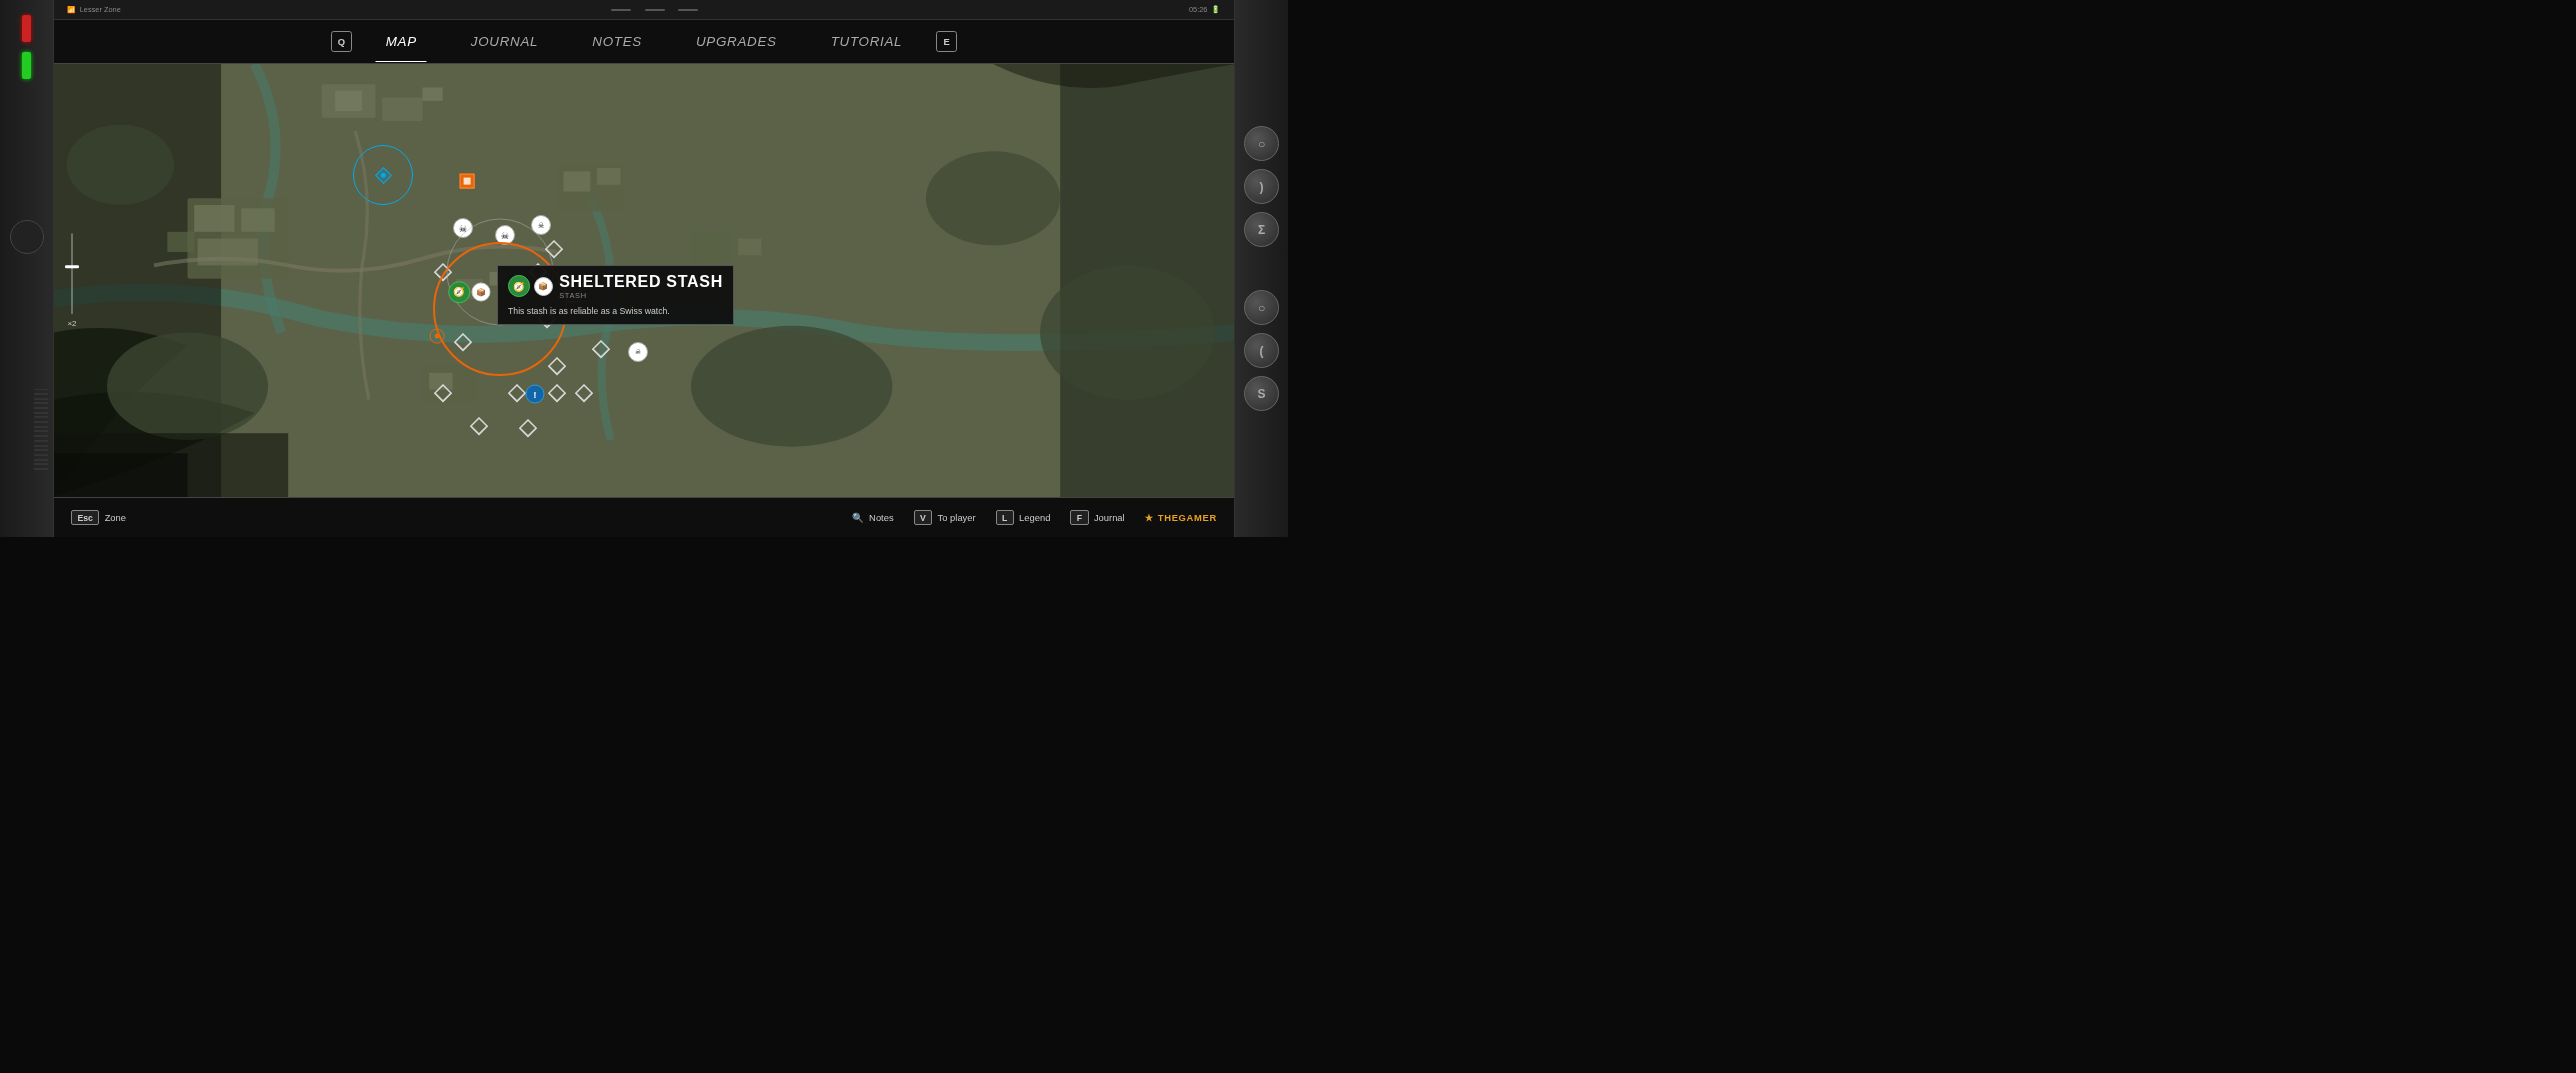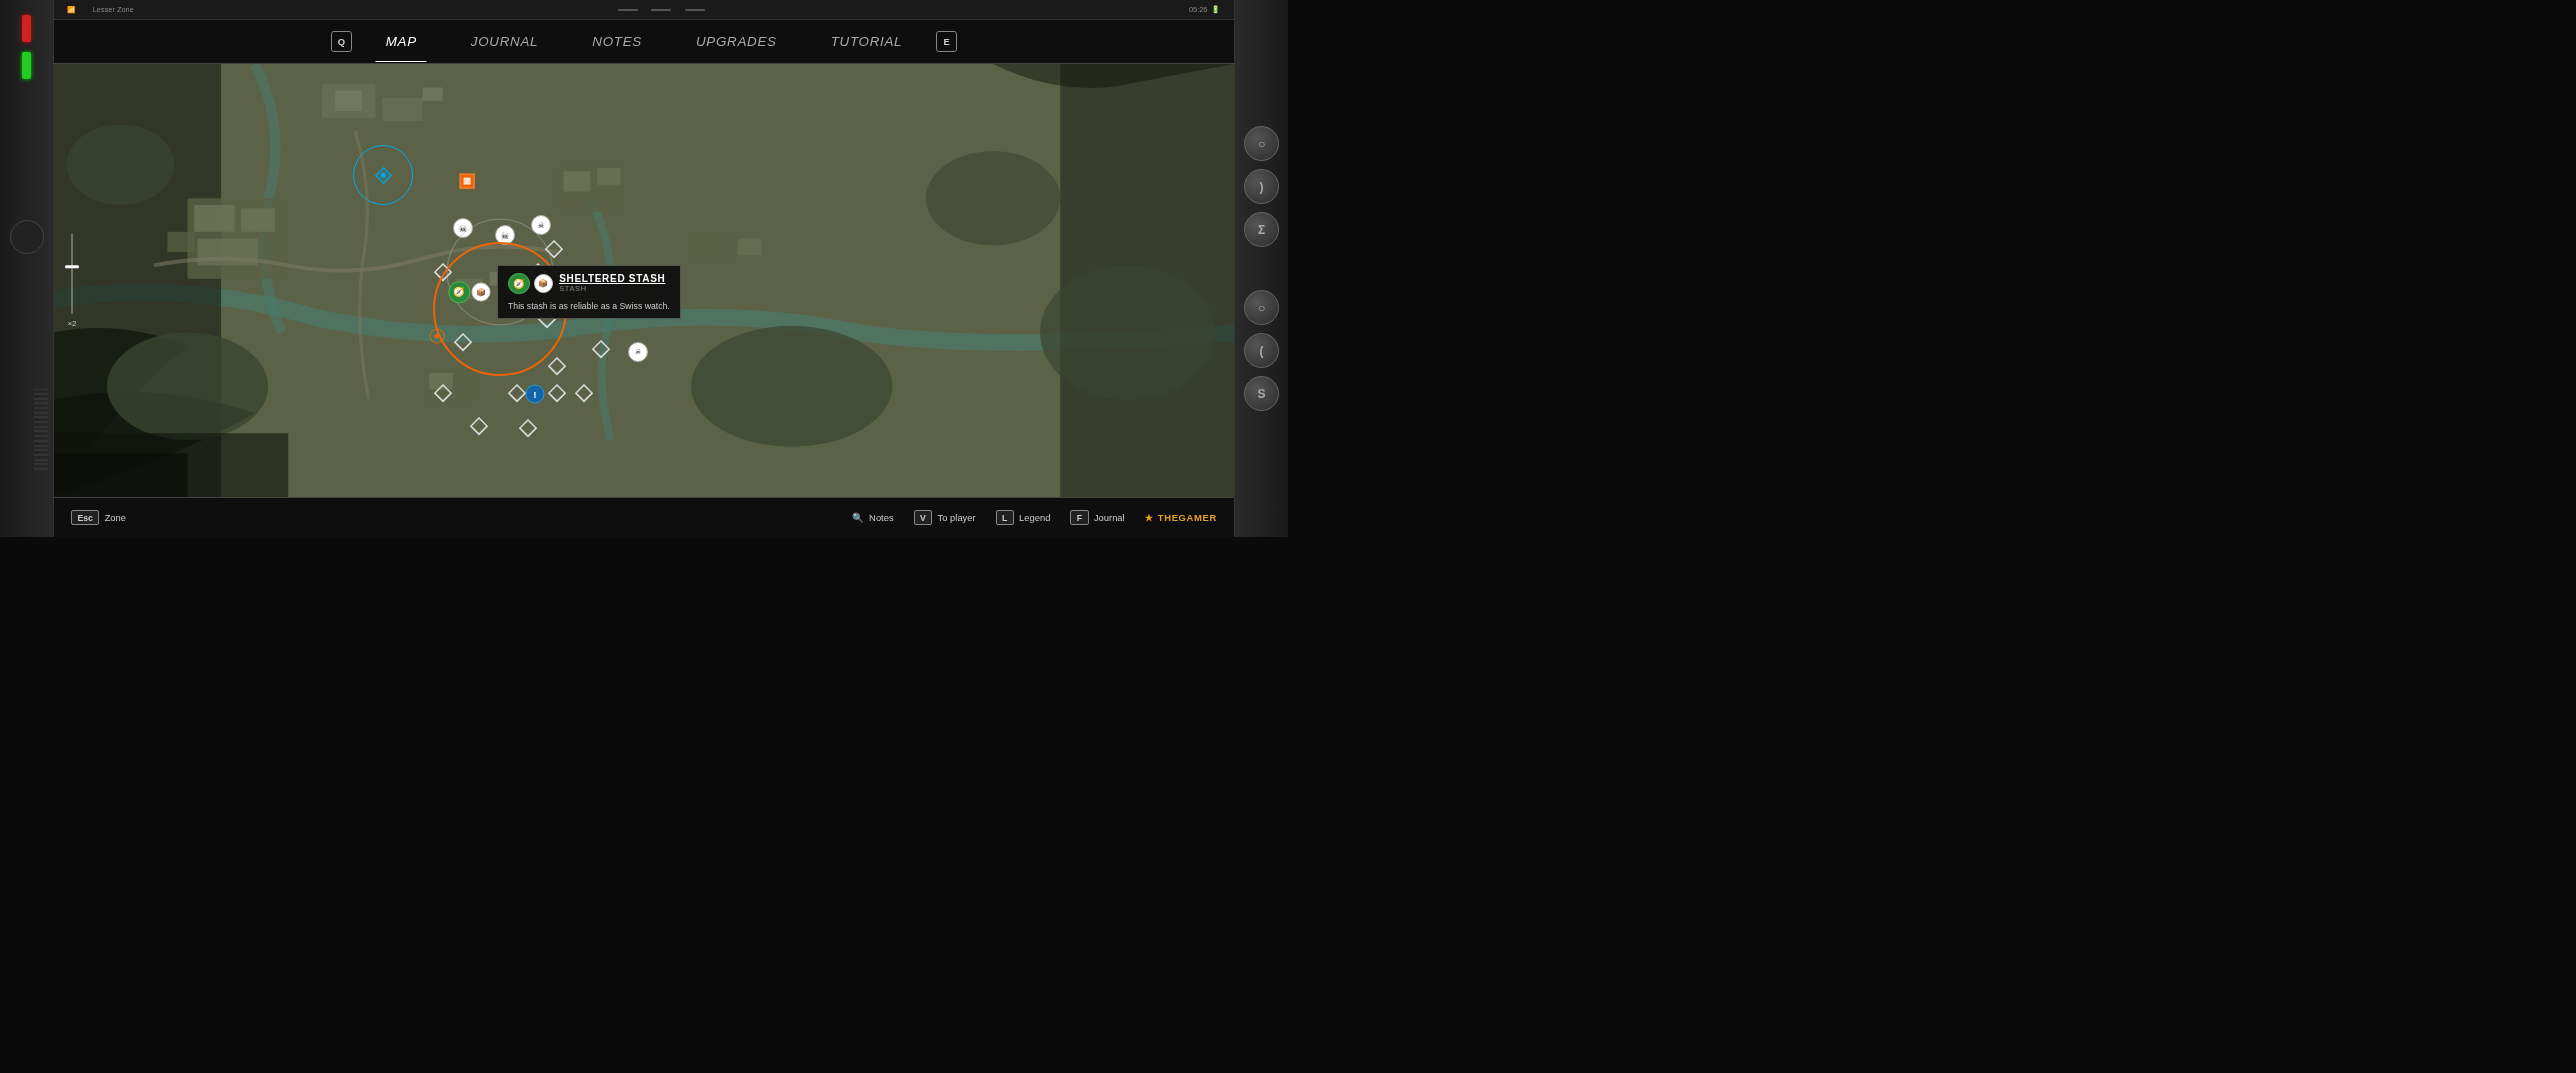--- a/index.html
+++ b/index.html
@@ -114,21 +114,21 @@
       padding: 0 13.4px;
       font-size: 7.4px;
       color: #888;
       border-bottom: 0.7px solid #333;
       z-index: 20;
     }
 
     .top-bar-signal {
       display: flex;
       align-items: center;
-      gap: 17px;
+      gap: 4px;
     }
 
     .top-bar-center {
       display: flex;
       gap: 13.4px;
     }
 
     .top-bar-dash {
       width: 20px;
       height: 2px;
@@ -293,25 +293,24 @@
     }
 
     .tooltip-header {
       display: flex;
       align-items: center;
       gap: 6.7px;
       margin-bottom: 5.4px;
     }
 
     .tooltip-title {
-      font-size: 10px;
+      font-size: 16px;
       font-weight: bold;
       color: #fff;
       letter-spacing: 0.7px;
-      text-decoration: underline;
     }
 
     .tooltip-subtitle {
       font-size: 7.4px;
       color: #888;
       letter-spacing: 0.7px;
     }
 
     .tooltip-desc {
       font-size: 8.7px;

